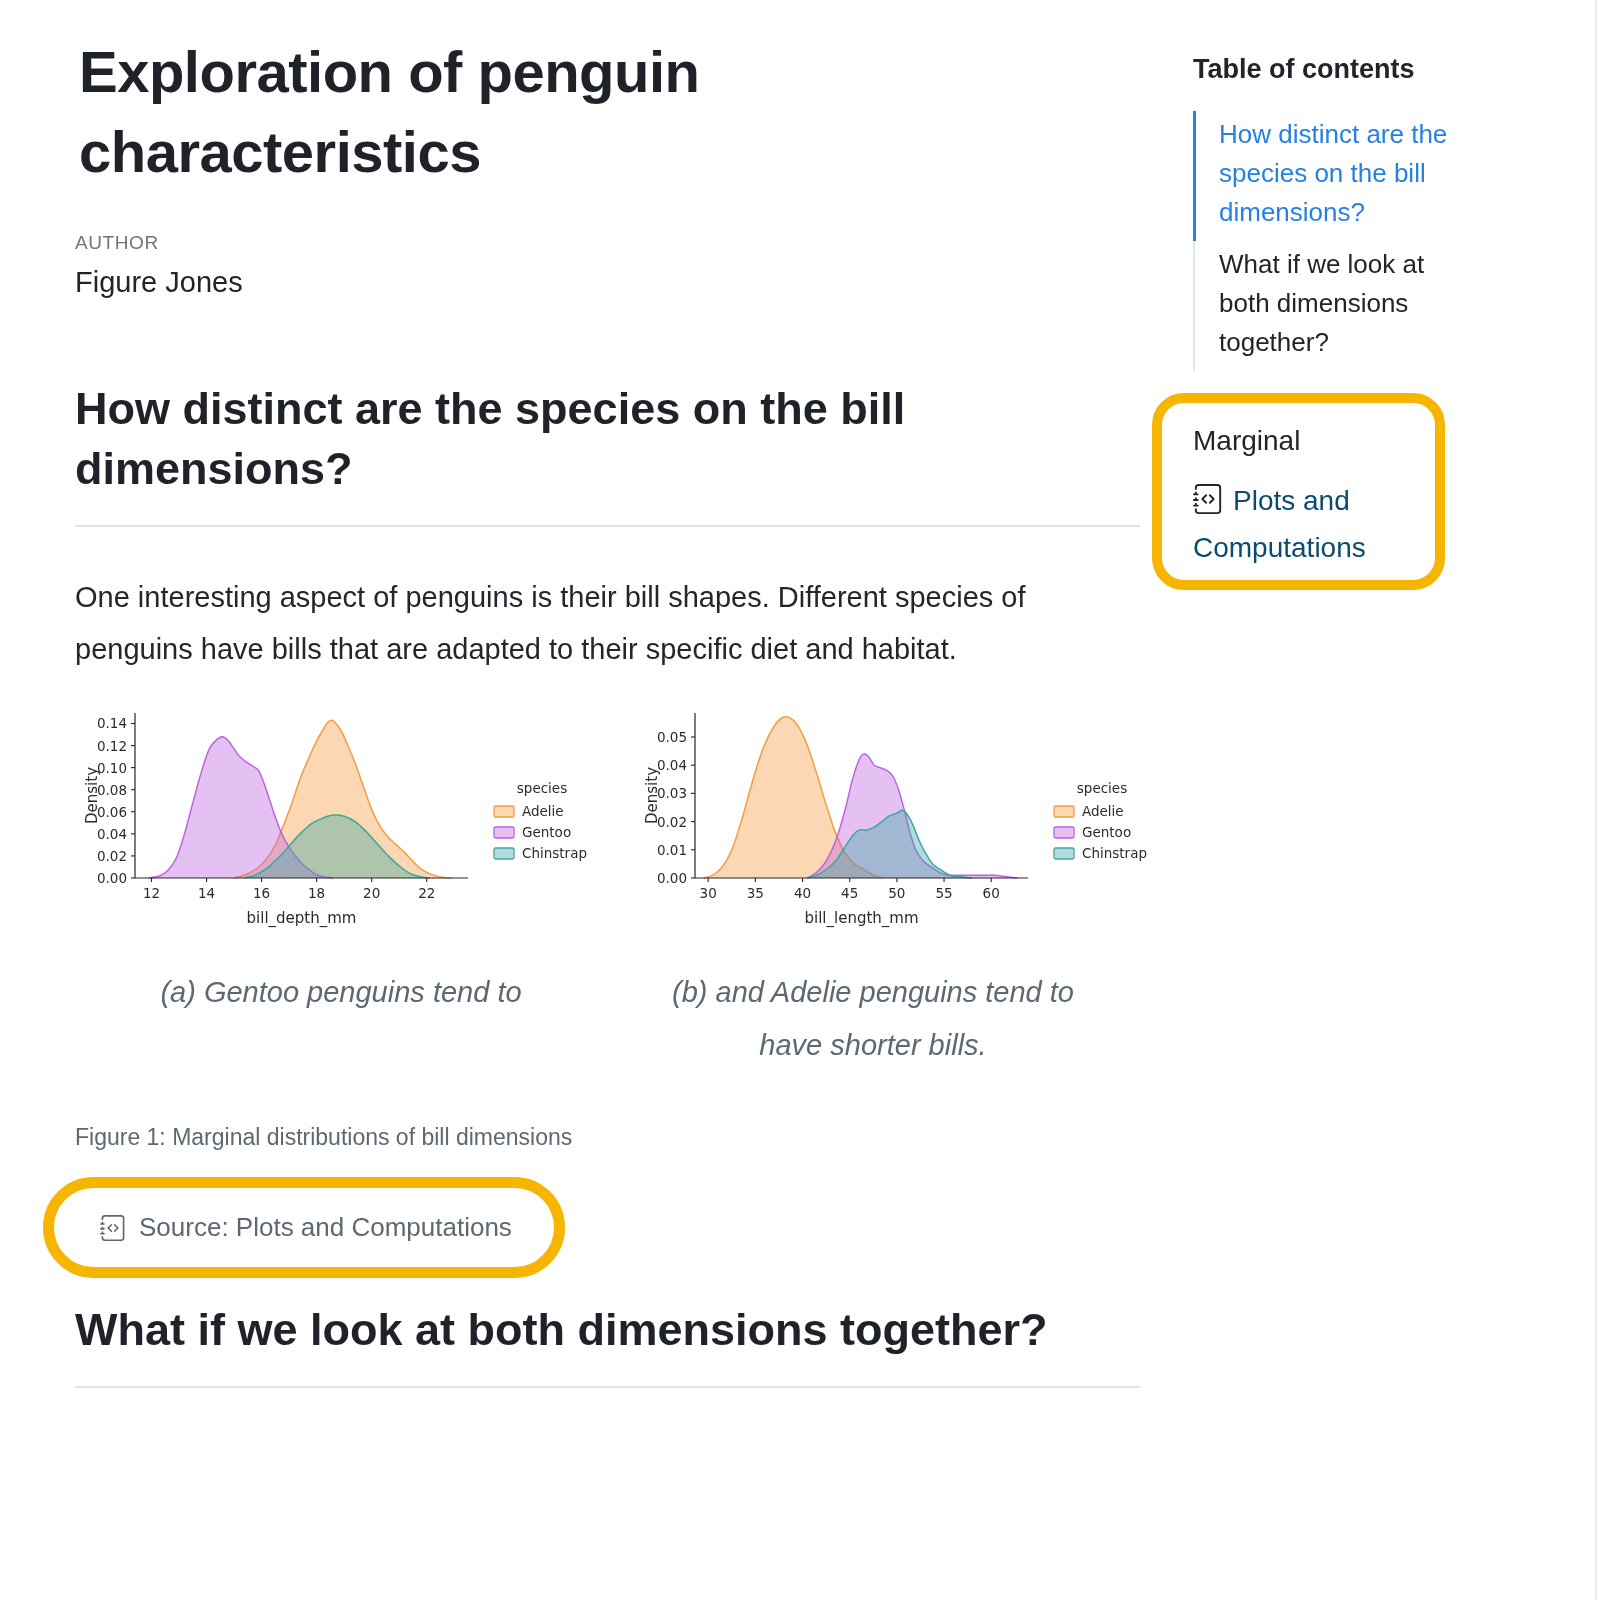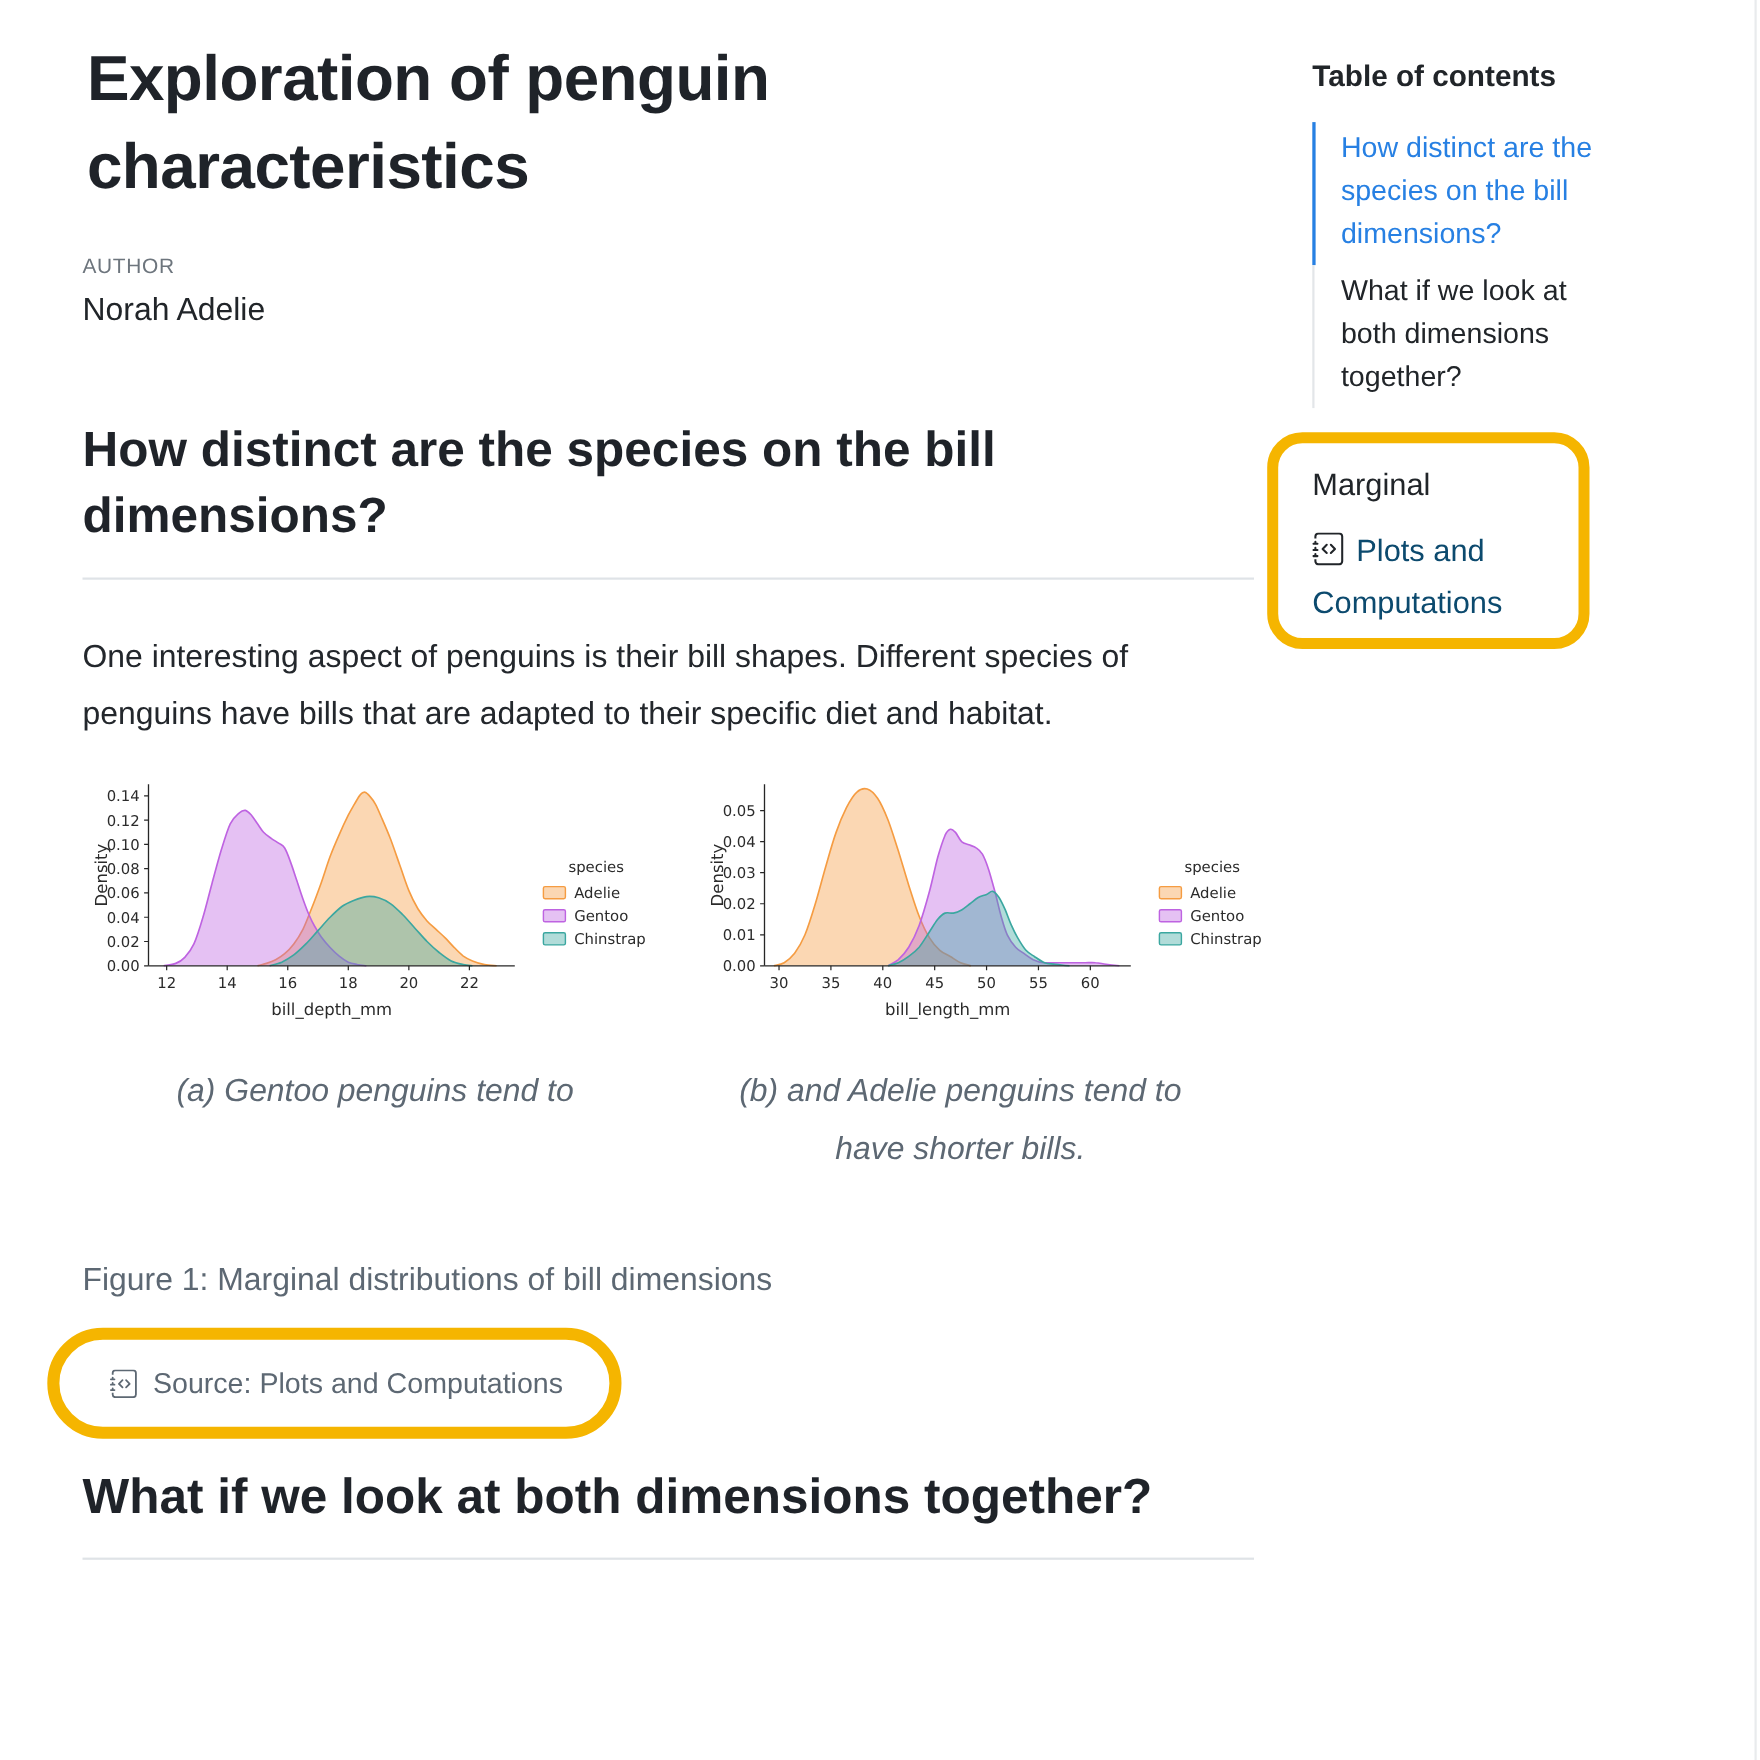--- a/index.html
+++ b/index.html
@@ -20,21 +20,21 @@
   .body-par{font-size:29px;line-height:52px;color:#23272c;margin:44px 0 0;max-width:990px;}
   .figure{margin-top:26px;}
   .fig-row{display:flex;}
   .fig-col{width:532px;}
   .chart-svg{display:block;}
   .chart-svg.left{margin-left:8px;}
   .chart-svg.right{margin-left:36px;}
   .subcap{margin-top:30px;font-style:italic;font-size:29px;line-height:53px;
     color:var(--muted);text-align:center;}
   .subcap span{display:block;}
-  .fig-caption{margin-top:76px;font-size:29px;color:var(--muted);}
+  .fig-caption{margin-top:52px;font-size:23px;color:var(--muted);}
   .source-wrap{margin-top:26px;margin-left:-32px;}
   .source-pill{display:inline-flex;align-items:center;gap:13px;
     border:11px solid var(--hl);border-radius:70px;padding:24px 42px 24px 46px;
     color:var(--muted);font-size:26px;text-decoration:none;}
   .source-pill .jicon{width:26px;height:26px;color:var(--muted);flex:0 0 auto;}
   .sidebar{position:absolute;left:1193px;top:54px;width:290px;}
   .toc-heading{font-size:27px;color:#212529;margin:0 0 26px;font-weight:700;}
   .toc-item{display:block;font-size:26px;line-height:39px;width:258px;
     padding:4px 0 9px 24px;border-left:2px solid #e3e6e9;color:#212529;text-decoration:none;}
   .toc-item.active{border-left:3px solid var(--link);padding-left:23px;color:var(--link);}
@@ -56,21 +56,21 @@
       <path fill-rule="evenodd" d="M8.646 5.646a.5.5 0 0 1 .708 0l2 2a.5.5 0 0 1 0 .708l-2 2a.5.5 0 0 1-.708-.708L10.293 8 8.646 6.354a.5.5 0 0 1 0-.708zm-1.292 0a.5.5 0 0 0-.708 0l-2 2a.5.5 0 0 0 0 .708l2 2a.5.5 0 0 0 .708-.708L5.707 8l1.647-1.646a.5.5 0 0 0 0-.708z"></path>
       <path d="M3 0h10a2 2 0 0 1 2 2v12a2 2 0 0 1-2 2H3a2 2 0 0 1-2-2v-1h1v1a1 1 0 0 0 1 1h10a1 1 0 0 0 1-1V2a1 1 0 0 0-1-1H3a1 1 0 0 0-1 1v1H1V2a2 2 0 0 1 2-2z"></path>
       <path d="M1 5v-.5a.5.5 0 0 1 1 0V5h.5a.5.5 0 0 1 0 1h-2a.5.5 0 0 1 0-1H1zm0 3v-.5a.5.5 0 0 1 1 0V8h.5a.5.5 0 0 1 0 1h-2a.5.5 0 0 1 0-1H1zm0 3v-.5a.5.5 0 0 1 1 0v.5h.5a.5.5 0 0 1 0 1h-2a.5.5 0 0 1 0-1H1z"></path>
     </g>
   </defs>
 </svg>
 
 <div class="main">
   <h1 class="page-title">Exploration of penguin characteristics</h1>
   <div class="author-label">AUTHOR</div>
-  <div class="author-name">Norah Adelie</div>
+  <div class="author-name">Figure Jones</div>
 
   <h2 class="section-heading first">How distinct are the species on the bill dimensions?</h2>
 
   <p class="body-par">One interesting aspect of penguins is their bill shapes. Different species of penguins have bills that are adapted to their specific diet and habitat.</p>
 
   <figure class="figure" style="margin:26px 0 0;">
     <div class="fig-row">
       <div class="fig-col">
         <svg class="chart-svg left" width="505" height="235" viewBox="0 0 505 235">
             <path d="M151.1 177.0 C152.5 176.6 156.6 175.7 159.3 174.8 C162.1 173.9 164.8 173.0 167.6 171.5 C170.3 170.0 173.1 168.4 175.8 166.0 C178.6 163.6 181.3 160.8 184.1 157.1 C186.9 153.5 189.6 149.4 192.4 143.9 C195.1 138.4 197.9 131.0 200.6 124.0 C203.4 117.0 206.1 109.7 208.9 101.9 C211.6 94.2 214.4 85.0 217.1 77.7 C219.9 70.3 222.6 64.1 225.4 57.8 C228.1 51.5 231.3 44.7 233.6 40.1 C235.9 35.5 237.3 33.3 239.1 30.2 C241.0 27.1 243.0 23.2 244.6 21.4 C246.2 19.5 247.4 19.0 248.8 19.2 C250.1 19.4 251.3 20.6 252.9 22.5 C254.5 24.3 256.6 26.9 258.4 30.2 C260.2 33.5 261.6 37.0 263.9 42.4 C266.2 47.7 269.4 55.0 272.2 62.2 C274.9 69.4 277.7 77.7 280.4 85.4 C283.2 93.1 285.9 101.9 288.7 108.6 C291.4 115.2 294.2 120.5 296.9 125.1 C299.7 129.7 302.4 133.0 305.2 136.2 C307.9 139.3 310.7 141.3 313.4 143.9 C316.2 146.5 319.0 148.9 321.7 151.6 C324.5 154.4 327.2 157.7 330.0 160.4 C332.7 163.2 335.5 166.1 338.2 168.2 C341.0 170.2 343.3 171.3 346.5 172.6 C349.7 173.9 353.8 175.2 357.5 175.9 C361.1 176.6 366.7 176.8 368.5 177.0 L368.5 177 L151.1 177 Z" fill="#F59C42" fill-opacity="0.4" stroke="none"></path>

